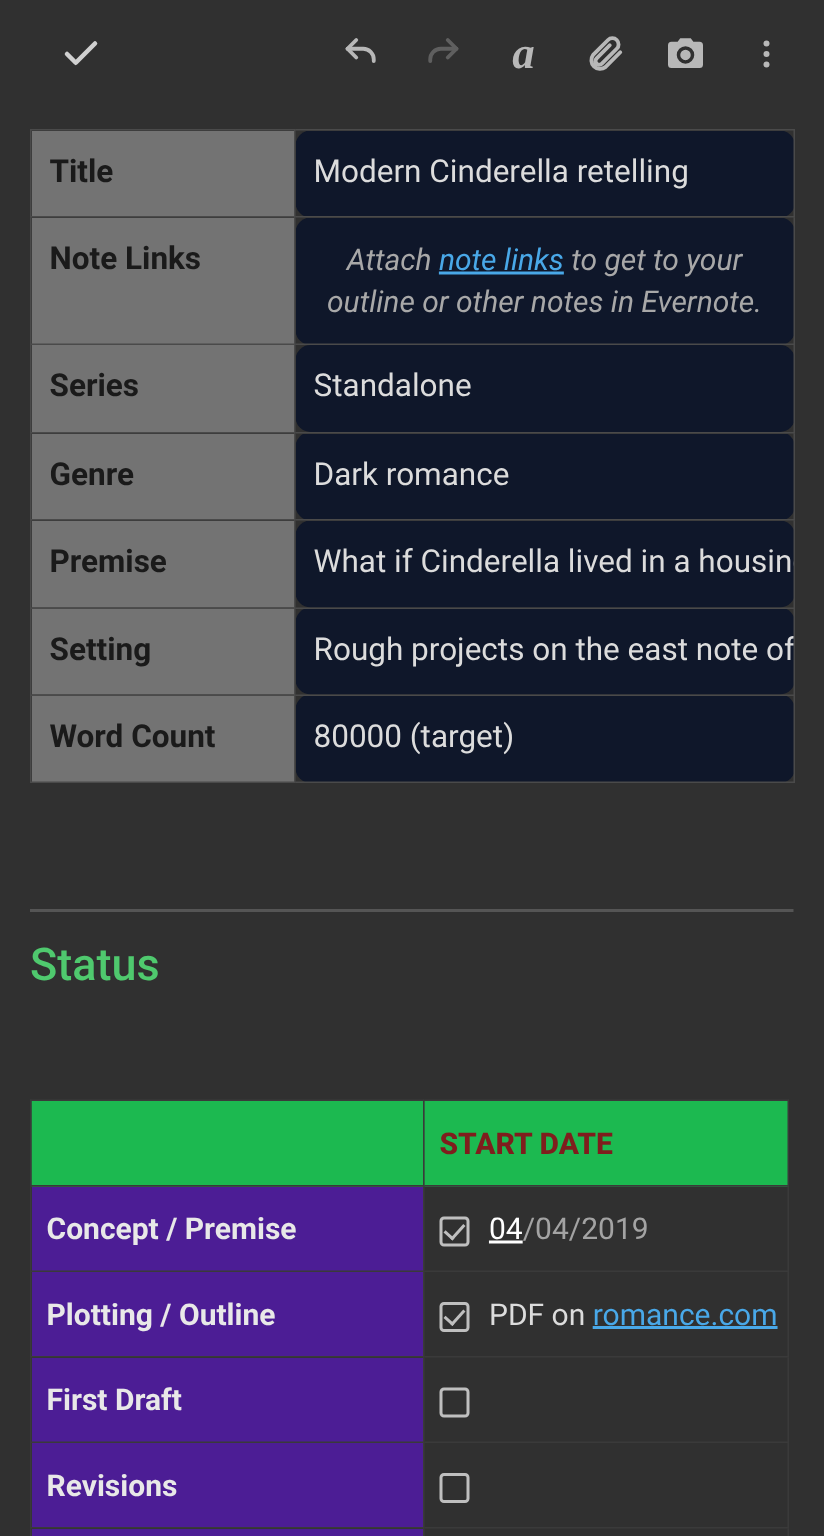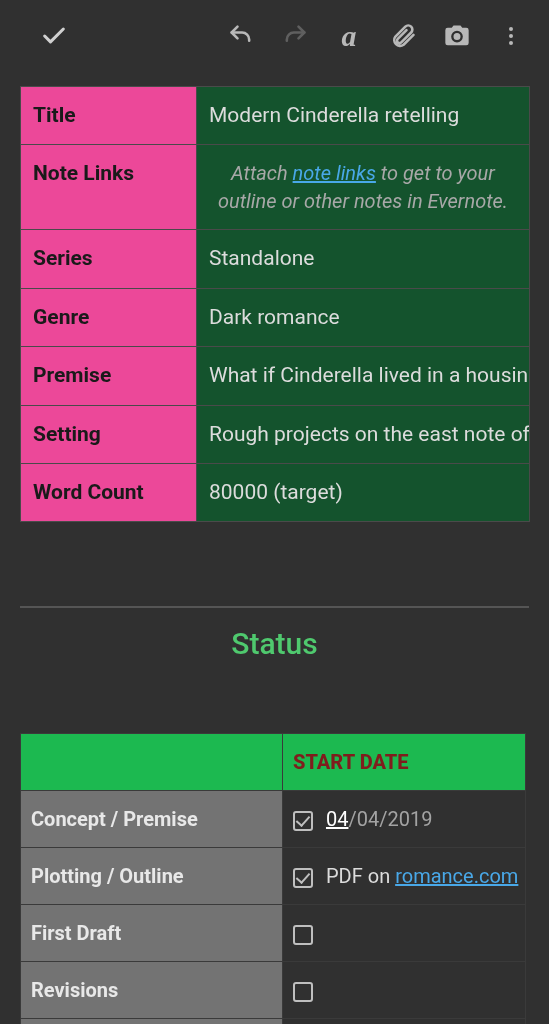--- a/index.html
+++ b/index.html
@@ -36,46 +36,45 @@
     border: 1px solid #4a4a4a;
     padding: 14px 12px;
     vertical-align: top;
     font-size: 21px;
     line-height: 1.4;
     overflow: hidden;
     white-space: nowrap;
   }
   table.info td.label {
     width: 176px;
-    background: #ec4899;
+    background: #737373;
     color: #1a1a1a;
     font-weight: 700;
     font-size: 21px;
   }
-  table.info td.val { color: #dcdcdc; background:#14532d; }
+  table.info td.val { color: #dcdcdc; background:#0f172a;border-radius:10px; }
   table.info td.notehint {
     font-style: italic;
     color: #a8a8a8;
     white-space: normal;
     font-size: 20px;
     text-align: center;
   }
   table.info td.notehint a { color:#49a8e8; text-decoration: underline; }
 
   hr.sep {
     border: none;
     border-top: 2px solid #555;
     margin: 84px 0 18px 0;
   }
   h2.status {
     color: #4fc96e;
     font-size: 30px;
     font-weight: 500;
     margin-bottom: 72px;
-    text-align: center;
   }
 
   
   table.status-tbl {
     width: 506px;
     border-collapse: collapse;
     table-layout: fixed;
   }
   table.status-tbl th {
     background: #1cb950;
@@ -90,21 +89,21 @@
   table.status-tbl th.first { width: 262px; }
   table.status-tbl td {
     border: 1px solid #3a3a3a;
     padding: 16px 10px;
     font-size: 20px;
     vertical-align: middle;
     white-space: nowrap;
     overflow: hidden;
   }
   table.status-tbl td.rowlabel {
-    background: #737373;
+    background: #4c1d95;
     color: #e8e8e8;
     font-weight: 700;
   }
   table.status-tbl td.cell {
     background: #303030;
     color: #dcdcdc;
   }
   .cb {
     display: inline-block;
     width: 20px; height: 20px;

